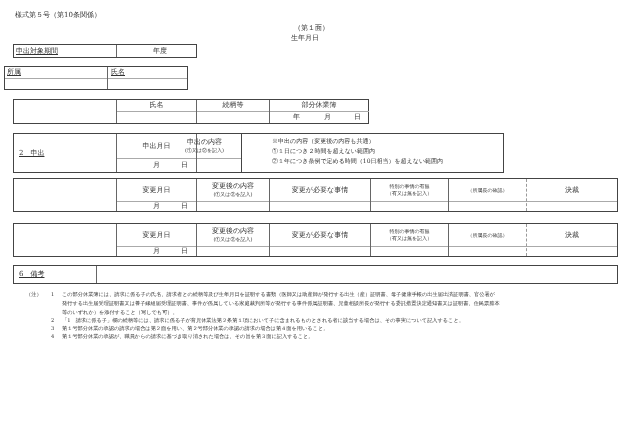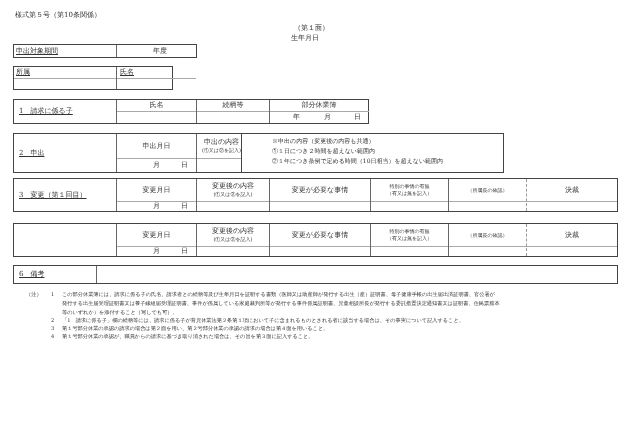--- a/index.html
+++ b/index.html
@@ -24,31 +24,30 @@
 <div class="abs t" style="left:15px; top:12px;">様式第５号（第10条関係）</div>
 <div class="abs t" style="left:294px; top:25px;">（第１面）</div>
 <div class="abs t" style="left:291px; top:35px;">生年月日</div>
 
 <div class="box" style="left:13px; top:44px; width:184px; height:14px;">
   <div class="cell-l t" style="left:2px; top:0; height:12px;">申出対象期間</div>
   <div class="vl" style="left:102px; top:0; height:12px;"></div>
   <div class="cell t" style="left:103px; top:0; width:79px; height:12px; justify-content:flex-start; padding-left:36px;font-family:Liberation Serif, serif;">年度</div>
 </div>
 
-<div class="box" style="left:13px; top:66px; width:160px; height:24px;">
+<div class="box" style="left:4px; top:66px; width:184px; height:24px;">
   <div class="cell-l t" style="left:2px; top:0; height:11px;">所属</div>
   <div class="cell-l t" style="left:106px; top:0; height:11px;">氏名</div>
   <div class="hl" style="left:0; top:11px; width:182px;"></div>
   <div class="vl" style="left:102px; top:0; height:22px;"></div>
   <div class="abs" style="left:0; top:12px; width:102px; height:10px;"></div>
   <div class="abs" style="left:103px; top:12px; width:79px; height:10px;"></div>
 </div>
 
 <div class="box" style="left:13px; top:99px; width:356px; height:25px;">
-  <div class="cell-l t" style="left:5px; top:0; height:23px;">1　請求に係る子</div>
   <div class="vl" style="left:102px; top:0; height:23px;"></div>
   <div class="hl" style="left:103px; top:11px; width:252px;"></div>
   <div class="vl" style="left:182px; top:0; height:23px;"></div>
   <div class="vl" style="left:255px; top:0; height:23px;"></div>
   <div class="cell t" style="left:103px; top:0; width:79px; height:11px;">氏名</div>
   <div class="cell t" style="left:183px; top:0; width:72px; height:11px;">続柄等</div>
   <div class="cell t" style="left:256px; top:0; width:98px; height:11px;">部分休業簿</div>
   <div class="abs" style="left:103px; top:12px; width:79px; height:11px;"></div>
   <div class="abs" style="left:183px; top:12px; width:72px; height:11px;"></div>
   <div class="abs" style="left:256px; top:12px; width:98px; height:11px;">
@@ -57,40 +56,39 @@
     <span class="abs t" style="left:84px; top:2px;">日</span>
   </div>
 </div>
 
 <div class="box" style="left:13px; top:133px; width:229px; height:40px;">
   <div class="cell-l t" style="left:5px; top:0; height:38px;">2　申出</div>
   <div class="vl" style="left:102px; top:0; height:38px;"></div>
   <div class="hl" style="left:103px; top:24px; width:125px;"></div>
   <div class="vl" style="left:182px; top:0; height:38px;"></div>
   <div class="cell t" style="left:103px; top:0; width:79px; height:24px;">申出月日</div>
-  <div class="cell" style="left:185px; top:0; width:45px; height:24px;">
+  <div class="cell" style="left:168px; top:0; width:45px; height:24px;">
     <div class="stack">
       <span class="t">申出の内容</span>
       <span class="tiny" style="margin-top:2px;">(①又は②を記入)</span>
     </div>
   </div>
   <div class="abs" style="left:103px; top:25px; width:79px; height:13px;">
     <span class="abs t" style="left:36px; top:3px;">月</span>
     <span class="abs t" style="left:64px; top:3px;">日</span>
   </div>
   <div class="abs" style="left:183px; top:25px; width:45px; height:13px;"></div>
 </div>
 <div class="box" style="left:241px; top:133px; width:263px; height:40px;">
   <div class="abs sm" style="left:30px; top:3px;">※申出の内容（変更後の内容も共通）</div>
   <div class="abs sm" style="left:30px; top:13px;">①１日につき２時間を超えない範囲内</div>
   <div class="abs sm" style="left:30px; top:23px;">②１年につき条例で定める時間（10日相当）を超えない範囲内</div>
 </div>
 
 <div class="box" style="left:13px; top:178px; width:605px; height:34px;">
-  <div class="cell-l t" style="left:5px; top:0; height:32px;">3　変更（第１回目）</div>
   <div class="vl" style="left:102px; top:0; height:32px;"></div>
   <div class="hl" style="left:103px; top:22px; width:500px;"></div>
   <div class="vl" style="left:182px; top:0; height:32px;"></div>
   <div class="vl" style="left:255px; top:0; height:32px;"></div>
   <div class="vl" style="left:356px; top:0; height:32px;"></div>
   <div class="vl" style="left:434px; top:0; height:32px;"></div>
   <div class="dl" style="left:512px; top:0; height:32px;"></div>
   <div class="cell t" style="left:103px; top:0; width:79px; height:22px;">変更月日</div>
   <div class="cell" style="left:183px; top:0; width:72px; height:22px;">
     <div class="stack">

